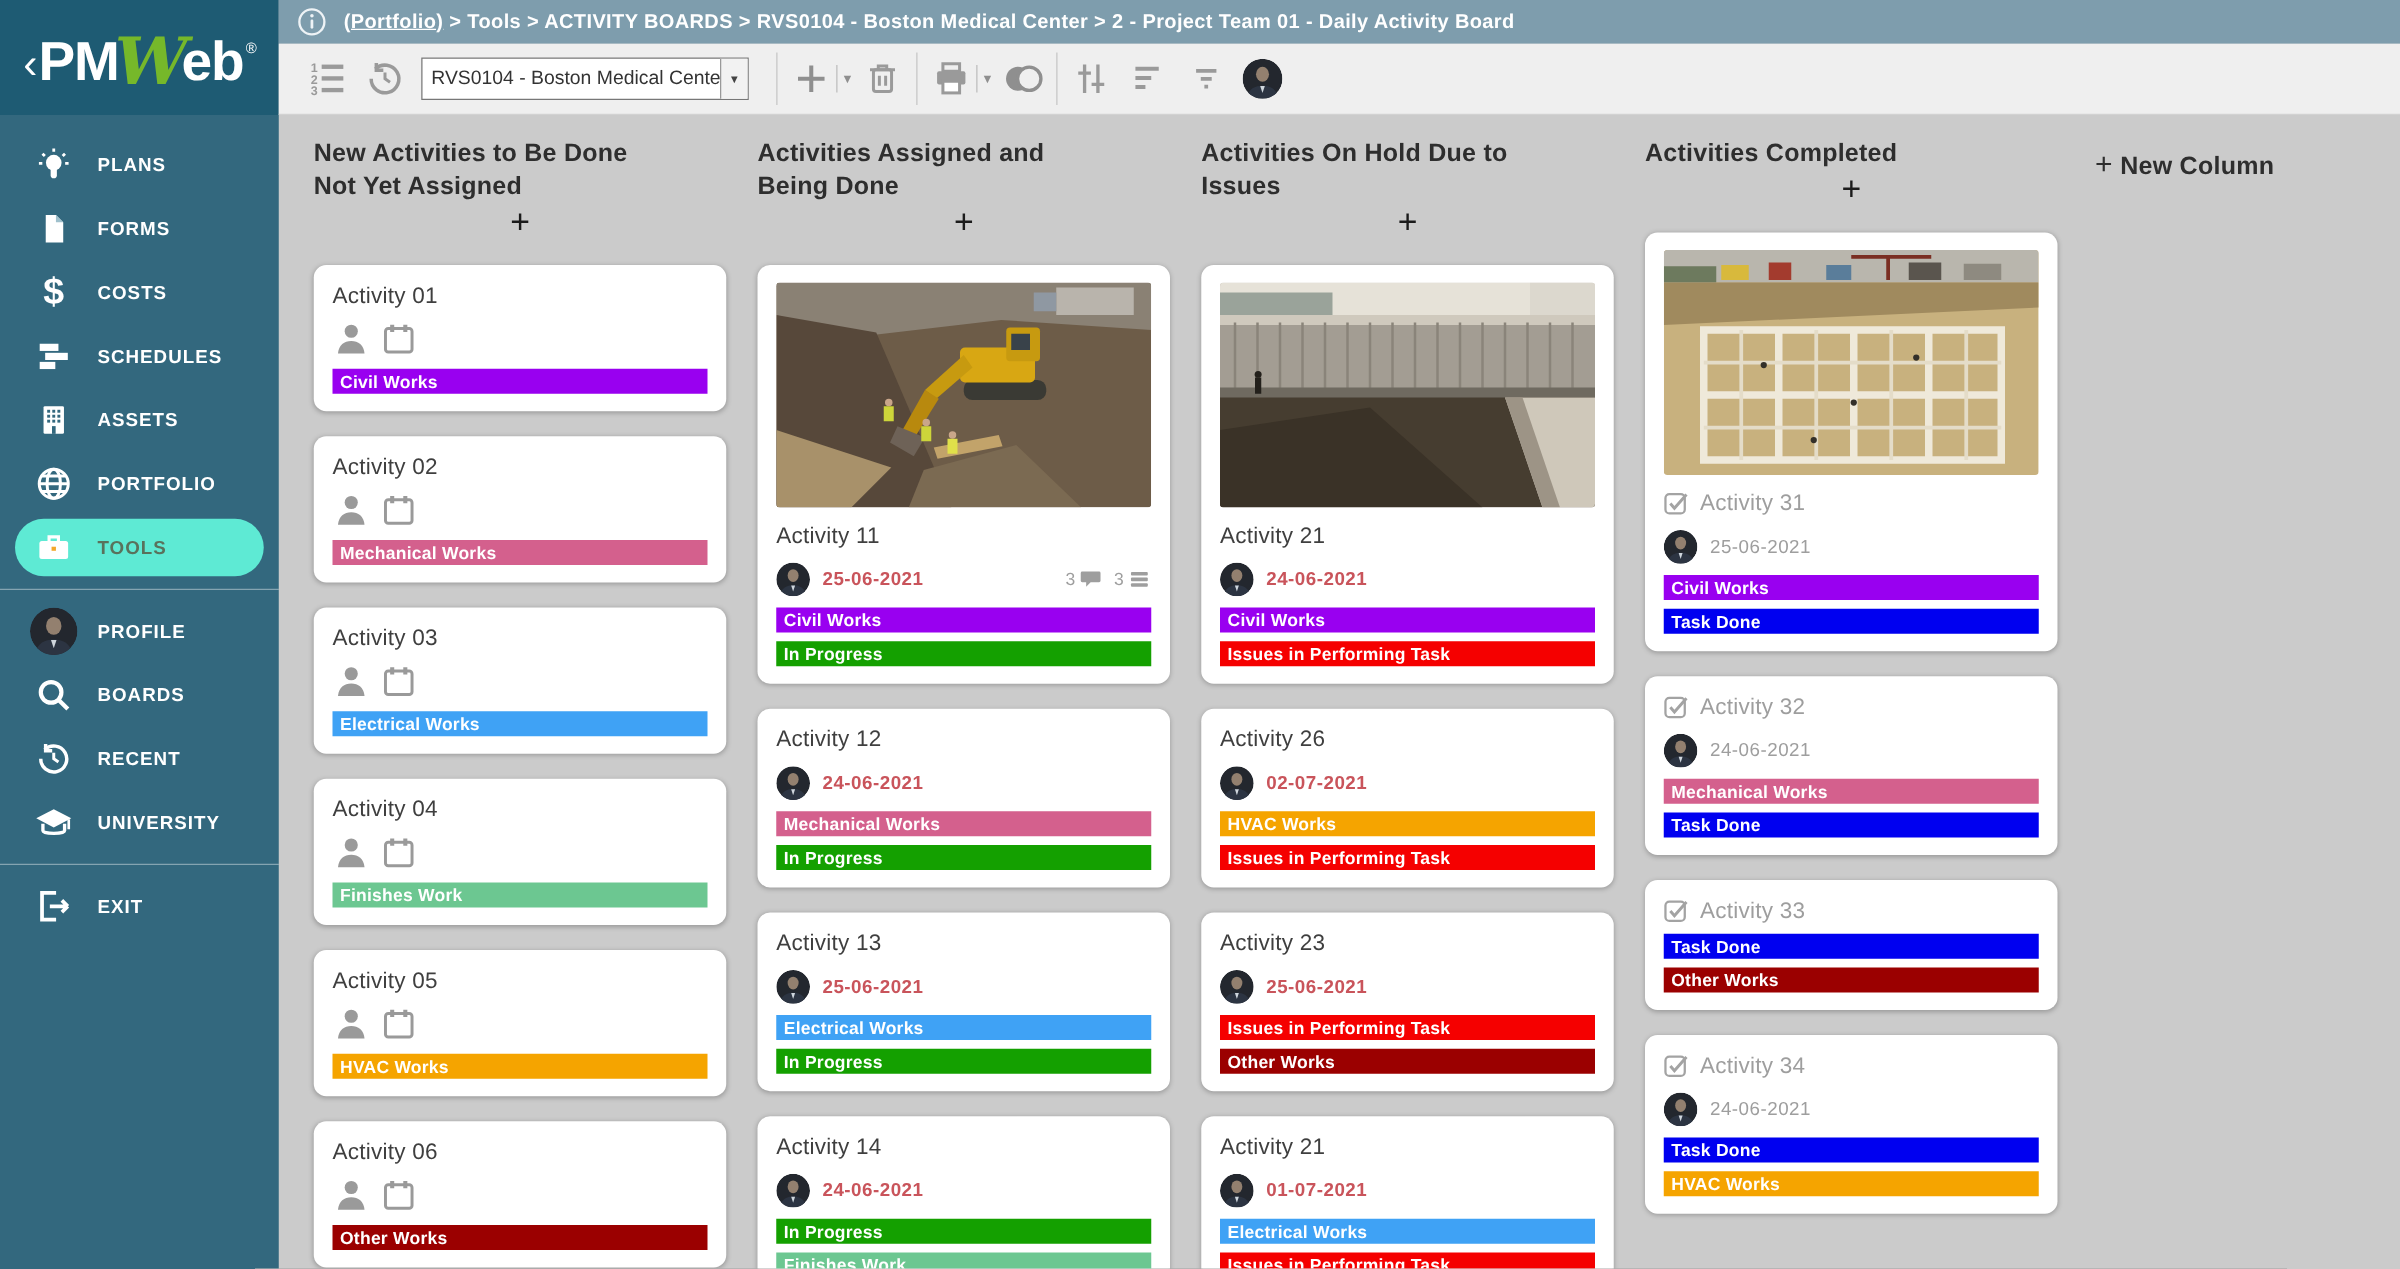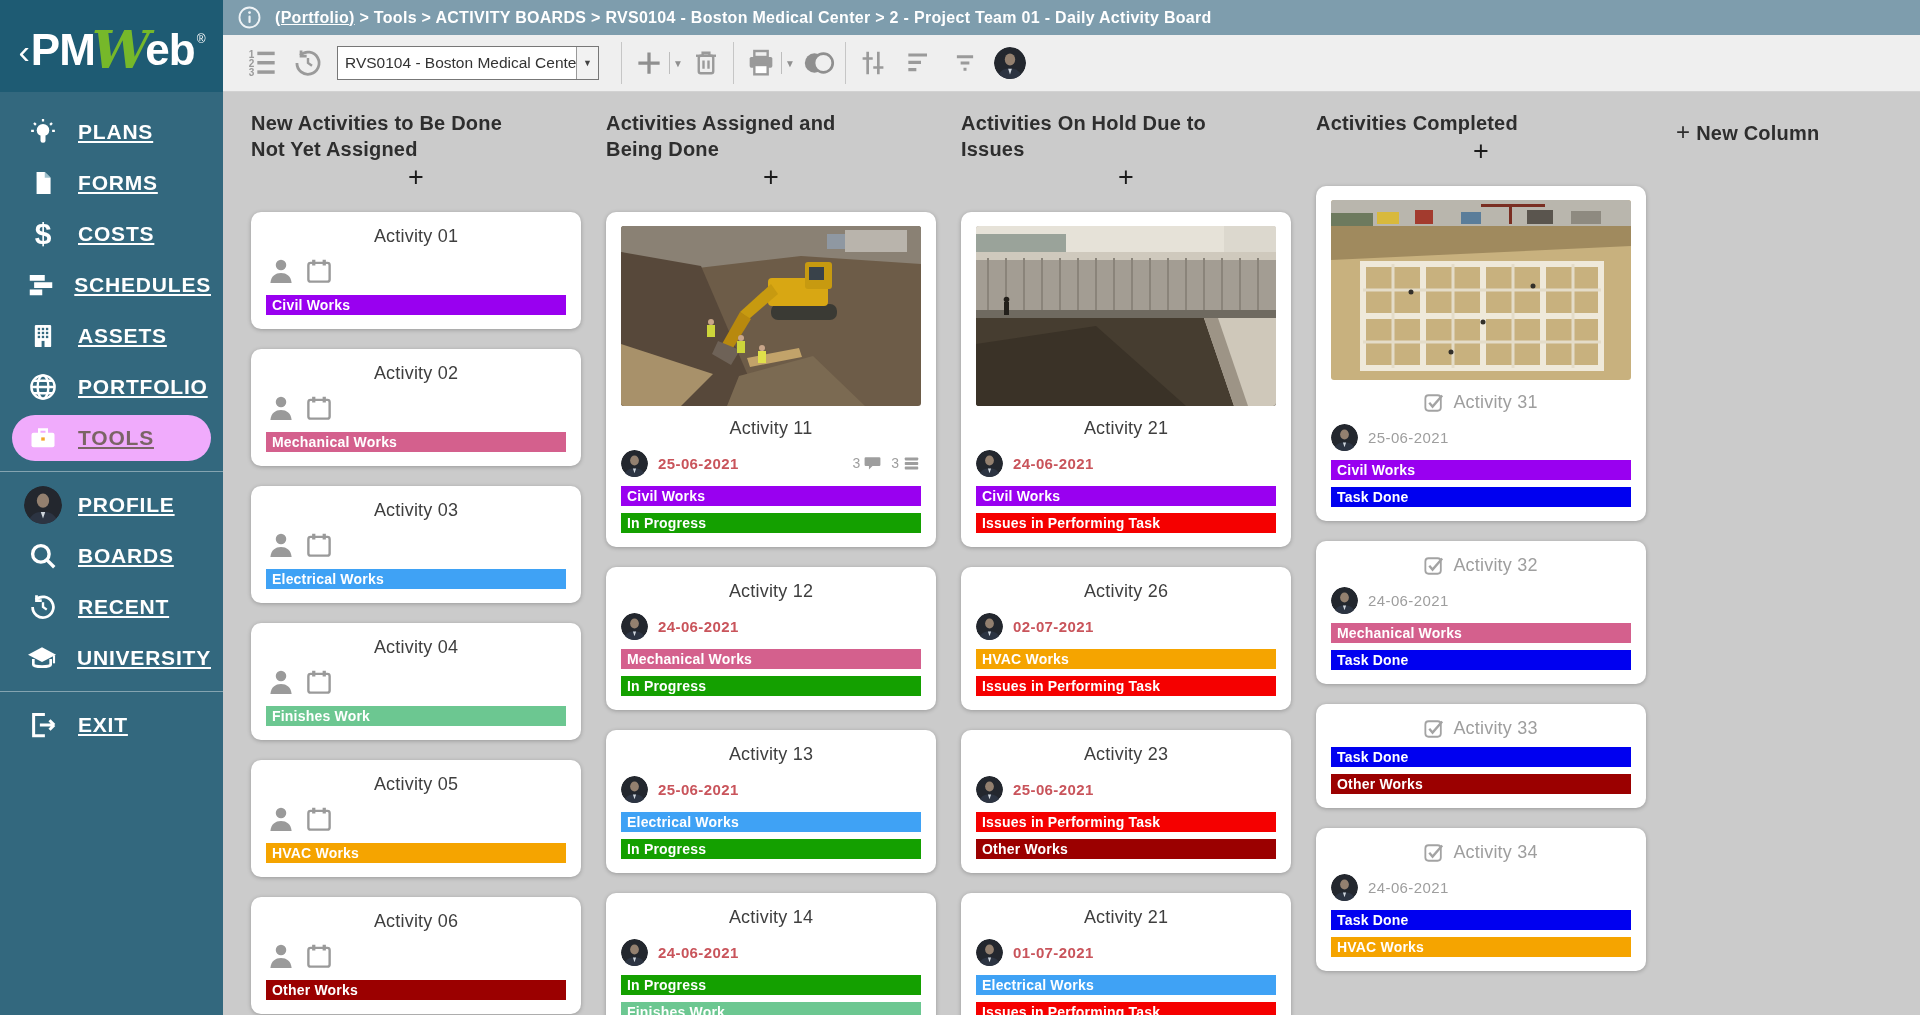--- a/index.html
+++ b/index.html
@@ -31,36 +31,36 @@
                 font-size:9px;color:#444;background:#f2f2f2;}
   .avatar{border-radius:50%;overflow:hidden;display:inline-flex;flex:0 0 auto;}
   .avatar svg{display:block;}
 
   
   .body{flex:1;display:flex;min-height:0;}
   .sidebar{width:223px;flex:0 0 223px;background:#33687E;padding-top:12px;}
   .s-item{display:flex;align-items:center;gap:17px;height:46px;margin:5px 12px;padding-left:13px;border-radius:23px;
           color:#fff;cursor:pointer;}
   .s-item .s-ic{width:36px;display:flex;justify-content:center;align-items:center;}
-  .s-item .lbl{font-size:21px;font-weight:700;letter-spacing:.8px;text-decoration:underline;}
-  .s-item.active{background:#f0abfc;}
+  .s-item .lbl{font-size:15px;font-weight:700;letter-spacing:.8px;}
+  .s-item.active{background:#5eead4;}
   .s-item.active .lbl{color:rgba(88,80,58,.78);}
   .s-divider{height:1px;background:rgba(255,255,255,.4);margin:10px 0;}
   .dollar{font-size:30px;font-weight:800;color:#fff;line-height:1;}
 
   
   .board{flex:1;display:flex;align-items:flex-start;padding:18px 0 0 28px;overflow:hidden;}
   .columns{display:flex;gap:25px;flex:0 0 auto;}
   .column{width:330px;flex:0 0 330px;}
   .col-header{font-size:20px;line-height:26px;font-weight:700;color:#2e2e2e;letter-spacing:.2px;max-width:278px;}
   .col-add{text-align:center;font-size:27px;line-height:30px;color:#1b1b1b;cursor:pointer;font-weight:400;}
   .card{background:#fff;border-radius:10px;box-shadow:0 1px 4px rgba(0,0,0,.25);padding:14px 15px;margin-top:20px;cursor:pointer;}
   .column .card:first-of-type{margin-top:14px;}
   .card-title{font-size:18px;color:#3f3f3f;letter-spacing:.2px;}
-  .title-row{display:flex;align-items:center;gap:9px;margin-bottom:8px;justify-content:center;}
+  .title-row{display:flex;align-items:center;gap:9px;margin-bottom:8px;}
   .card.done .card-title{color:#9e9e9e;}
   .ph-icons{display:flex;gap:8px;align-items:center;margin-bottom:8px;height:32px;}
   .meta{display:flex;align-items:center;gap:10px;height:32px;margin-bottom:2px;}
   .date{font-size:15px;font-weight:700;color:#C9545B;letter-spacing:.4px;}
   .card.done .date{color:#9e9e9e;font-weight:400;}
   .badges{margin-left:auto;display:flex;align-items:center;gap:3px;color:#9e9e9e;font-size:14px;}
   .badges .cnt{margin-left:6px;}
   .tag{height:20px;line-height:20px;color:#fff;font-size:14px;font-weight:700;padding-left:6px;margin-top:7px;
        white-space:nowrap;overflow:hidden;letter-spacing:.2px;}
   .photo{width:100%;height:180px;border-radius:3px;margin-bottom:12px;overflow:hidden;}

